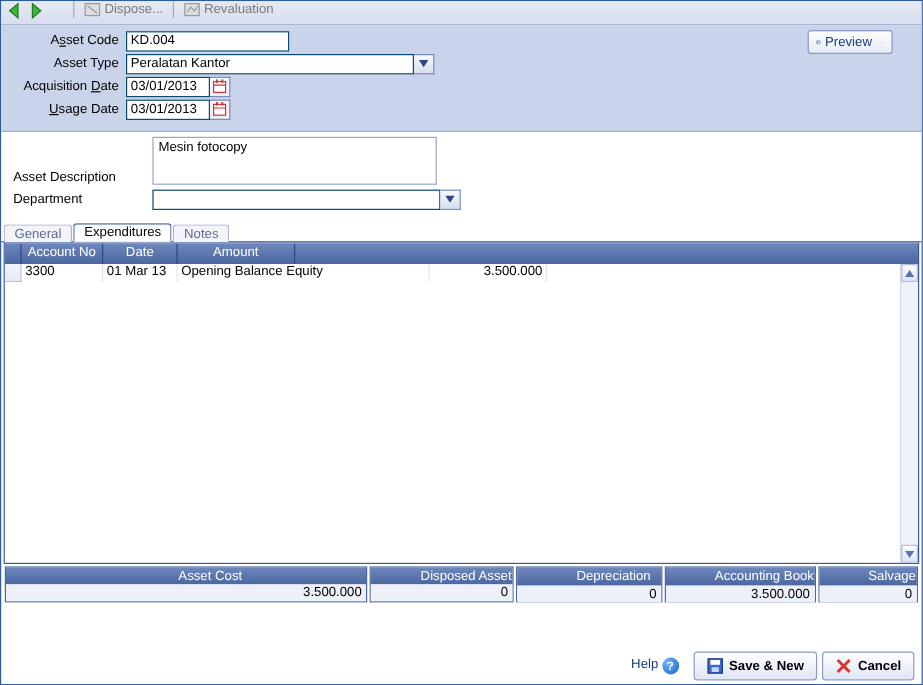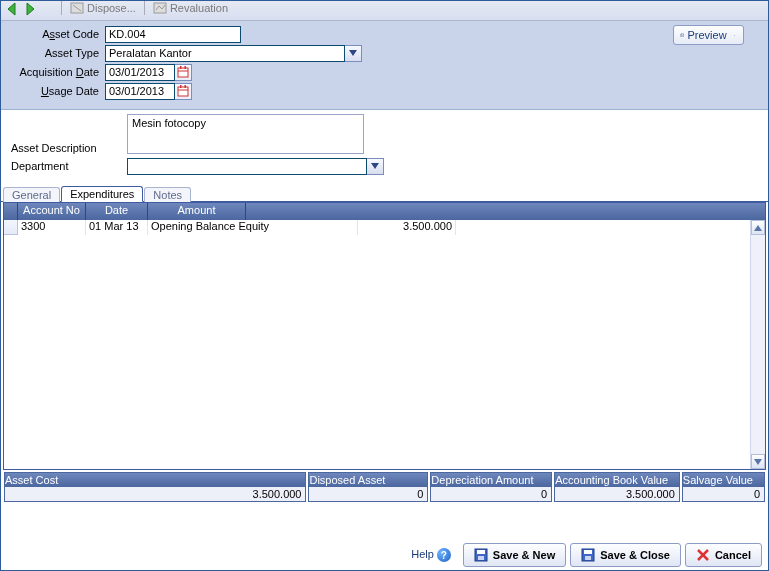--- a/index.html
+++ b/index.html
@@ -119,21 +119,21 @@
 
   
   .totals {
     margin:2px 3px; display:flex; height:30px; gap:2px; font-size:11px;
   }
   .totcell {
     border:1px solid #4b679f;
     display:flex; flex-direction:column;
   }
   .totcell .th {
-    background:linear-gradient(#6e87bc,#4b679f); color:#fff; text-align:left; height:15px; line-height:14px;
+    background:linear-gradient(#6e87bc,#4b679f); color:#fff; text-align:center; height:15px; line-height:14px;padding-left:40px;
   }
   .totcell .tv {
     text-align:right; padding:0 4px; height:14px; line-height:14px; background:#edf0f8;
   }
   .wA{width:313px;} .wB{width:124px;} .wC{width:126px;} .wD{width:130px;} .wE{width:86px;}
 
   
   .footer {
     position:absolute; bottom:3px; right:6px; display:flex; align-items:center; gap:4px;
   }
@@ -321,26 +321,18 @@
   <div class="btn">
     <svg viewBox="0 0 14 14">
         <rect x="1" y="1" width="12" height="12" fill="#3f67c7" stroke="#1d3d86"></rect>
         <rect x="3" y="2" width="8" height="4" fill="#fff"></rect>
         <rect x="4" y="8" width="6" height="4" fill="#c9d5f2"></rect>
       </svg>
     <span>Save &amp; New</span>
   </div>
   <div class="btn">
     <svg viewBox="0 0 14 14">
-        <rect x="1" y="1" width="12" height="12" fill="#3f67c7" stroke="#1d3d86"></rect>
-        <rect x="3" y="2" width="8" height="4" fill="#fff"></rect>
-        <rect x="4" y="8" width="6" height="4" fill="#c9d5f2"></rect>
-      </svg>
-    <span>Save &amp; Close</span>
-  </div>
-  <div class="btn">
-    <svg viewBox="0 0 14 14">
         <line x1="2" y1="2" x2="12" y2="12" stroke="#d33" stroke-width="2.5"></line>
         <line x1="12" y1="2" x2="2" y2="12" stroke="#d33" stroke-width="2.5"></line>
       </svg>
     <span>Cancel</span>
   </div>
 </div>
 
 </body></html>

